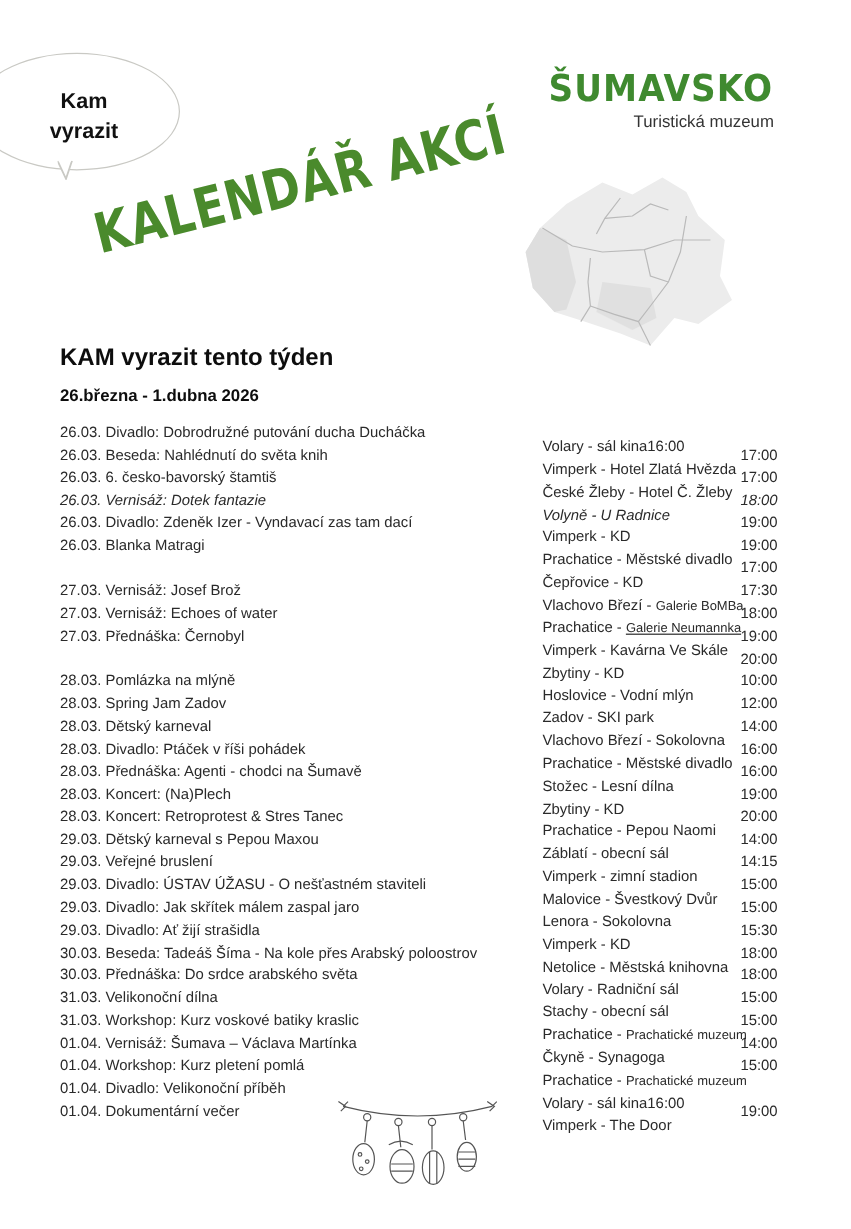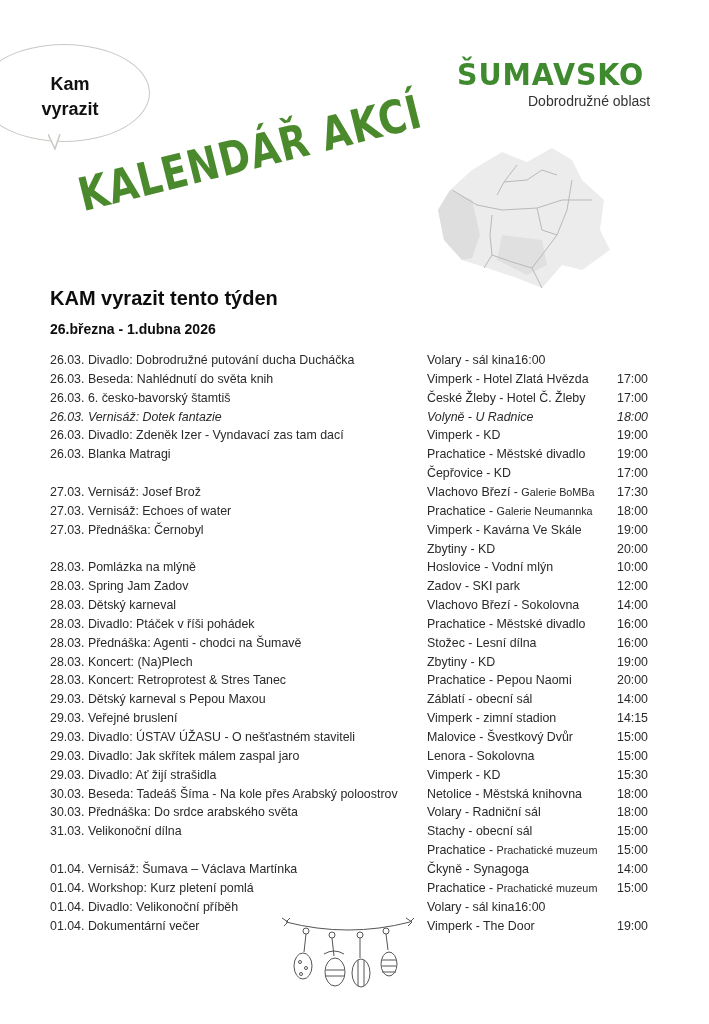--- a/index.html
+++ b/index.html
@@ -38,42 +38,42 @@
   .heading {
     position: absolute; left: 50px; top: 287px; font-size: 20px; font-weight: bold; color: #0d0d0d;
   }
   .subheading {
     position: absolute; left: 50px; top: 321px; font-size: 14px; font-weight: bold; color: #0d0d0d;
   }
   .events { position: absolute; left: 0; top: 353px; width: 709px; }
   .row { position: absolute; left: 0; height: 19px; width: 605px; font-size: 12.4px; color: #2a2a2a; }
   .row span { position: absolute; top: 0; white-space: nowrap; }
   .c-event { left: 50px; }
-  .c-venue { left: 427px; }
+  .c-venue { left: 452px; margin-top: 12px; }
   .c-time { left: 617px; }
   .venue-small { font-size: 10.8px; }
   .bunting { position: absolute; left: 278px; top: 912px; width: 140px; height: 80px; }
 </style>
 </head>
 <body>
 
 <div class="bubble"></div>
 <svg class="bubble-tail" viewBox="0 0 14 16">
   <path d="M0 0 L7 15 L12 0" fill="#fff" stroke="#c9c9c4" stroke-width="1.5"></path>
   <rect x="1" y="-2" width="10" height="3" fill="#fff"></rect>
 </svg>
 <div class="bubble-text">
   <div>Kam</div>
   <div>vyrazit</div>
 </div>
 
 <div class="kalendar">KALENDÁŘ AKCÍ</div>
 
 <div class="logo-title">ŠUMAVSKO</div>
-<div class="logo-sub">Dobrodružné oblast</div>
+<div class="logo-sub">Turistická muzeum</div>
 
 <svg class="map" viewBox="0 0 180 150">
   <path d="M40 30 L70 12 L95 22 L120 8 L140 20 L150 40 L172 60 L168 90 L178 110 L150 130 L130 125 L110 148 L85 138 L55 128 L30 120 L12 100 L6 70 L18 50 Z" fill="#ececec"></path>
   <path d="M6 70 L18 50 L40 60 L48 95 L40 118 L30 120 L12 100 Z" fill="#dedede"></path>
   <path d="M70 95 L110 100 L115 125 L95 135 L65 120 Z" fill="#e0e0e0"></path>
   <g fill="none" stroke="#b9b9b9" stroke-width="1">
     <path d="M20 50 L45 65 L70 70 L105 68 L130 60 L160 60"></path>
     <path d="M65 55 L72 42 L85 25"></path>
     <path d="M72 42 L95 40 L110 30 L125 35"></path>
     <path d="M60 75 L58 95 L60 115 L52 128"></path>
@@ -121,21 +121,21 @@
       <span class="c-venue">Čepřovice - KD</span>
       <span class="c-time">17:00</span>
     </div>
     <div class="row" style="top: 131.95px;">
       <span class="c-event">27.03. Vernisáž: Josef Brož</span>
       <span class="c-venue">Vlachovo Březí - <span class="venue-small" style="position: static;">Galerie BoMBa</span></span>
       <span class="c-time">17:30</span>
     </div>
     <div class="row" style="top: 150.8px;">
       <span class="c-event">27.03. Vernisáž: Echoes of water</span>
-      <span class="c-venue">Prachatice - <span class="venue-small" style="position: static;">Galerie Neumannka</span></span>
+      <span class="c-venue">Prachatice - <span class="venue-small" style="position: static; text-decoration: underline;">Galerie Neumannka</span></span>
       <span class="c-time">18:00</span>
     </div>
     <div class="row" style="top: 169.65px;">
       <span class="c-event">27.03. Přednáška: Černobyl</span>
       <span class="c-venue">Vimperk - Kavárna Ve Skále</span>
       <span class="c-time">19:00</span>
     </div>
     <div class="row" style="top: 188.5px;">
       <span class="c-venue">Zbytiny - KD</span>
       <span class="c-time">20:00</span>
@@ -209,20 +209,21 @@
       <span class="c-event">30.03. Přednáška: Do srdce arabského světa</span>
       <span class="c-venue">Volary - Radniční sál</span>
       <span class="c-time">18:00</span>
     </div>
     <div class="row" style="top: 471.25px;">
       <span class="c-event">31.03. Velikonoční dílna</span>
       <span class="c-venue">Stachy - obecní sál</span>
       <span class="c-time">15:00</span>
     </div>
     <div class="row" style="top: 490.1px;">
+      <span class="c-event">31.03. Workshop: Kurz voskové batiky kraslic</span>
       <span class="c-venue">Prachatice - <span class="venue-small" style="position: static;">Prachatické muzeum</span></span>
       <span class="c-time">15:00</span>
     </div>
     <div class="row" style="top: 508.95px;">
       <span class="c-event">01.04. Vernisáž: Šumava – Václava Martínka</span>
       <span class="c-venue">Čkyně - Synagoga</span>
       <span class="c-time">14:00</span>
     </div>
     <div class="row" style="top: 527.8px;">
       <span class="c-event">01.04. Workshop: Kurz pletení pomlá</span>

